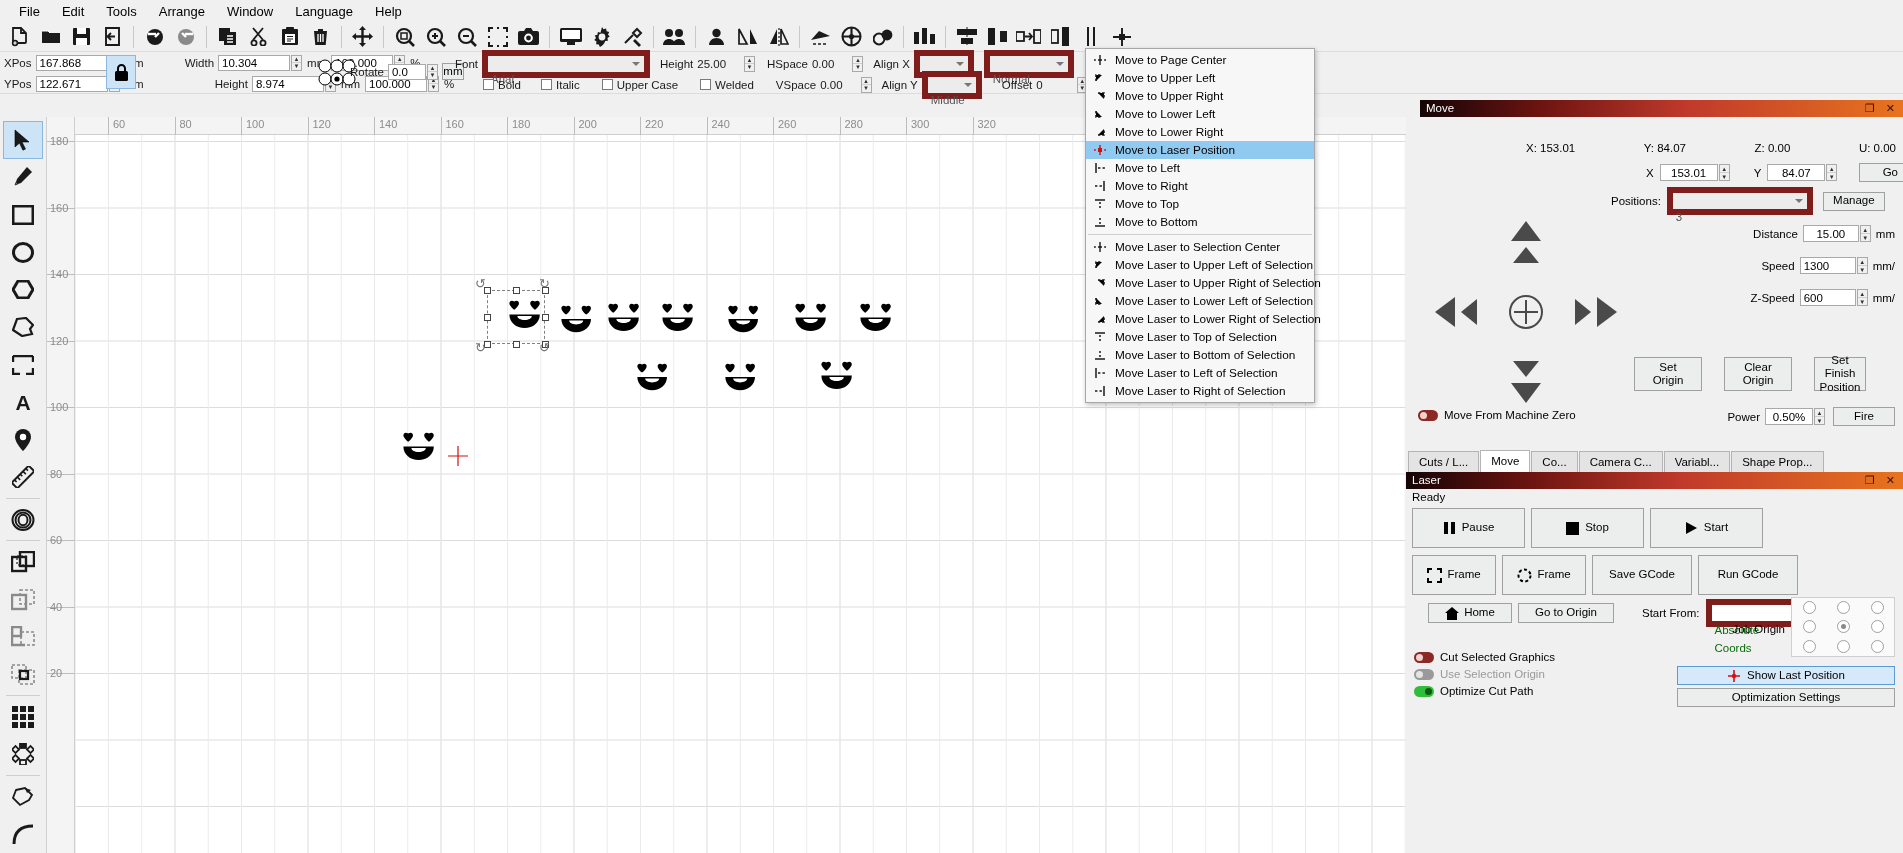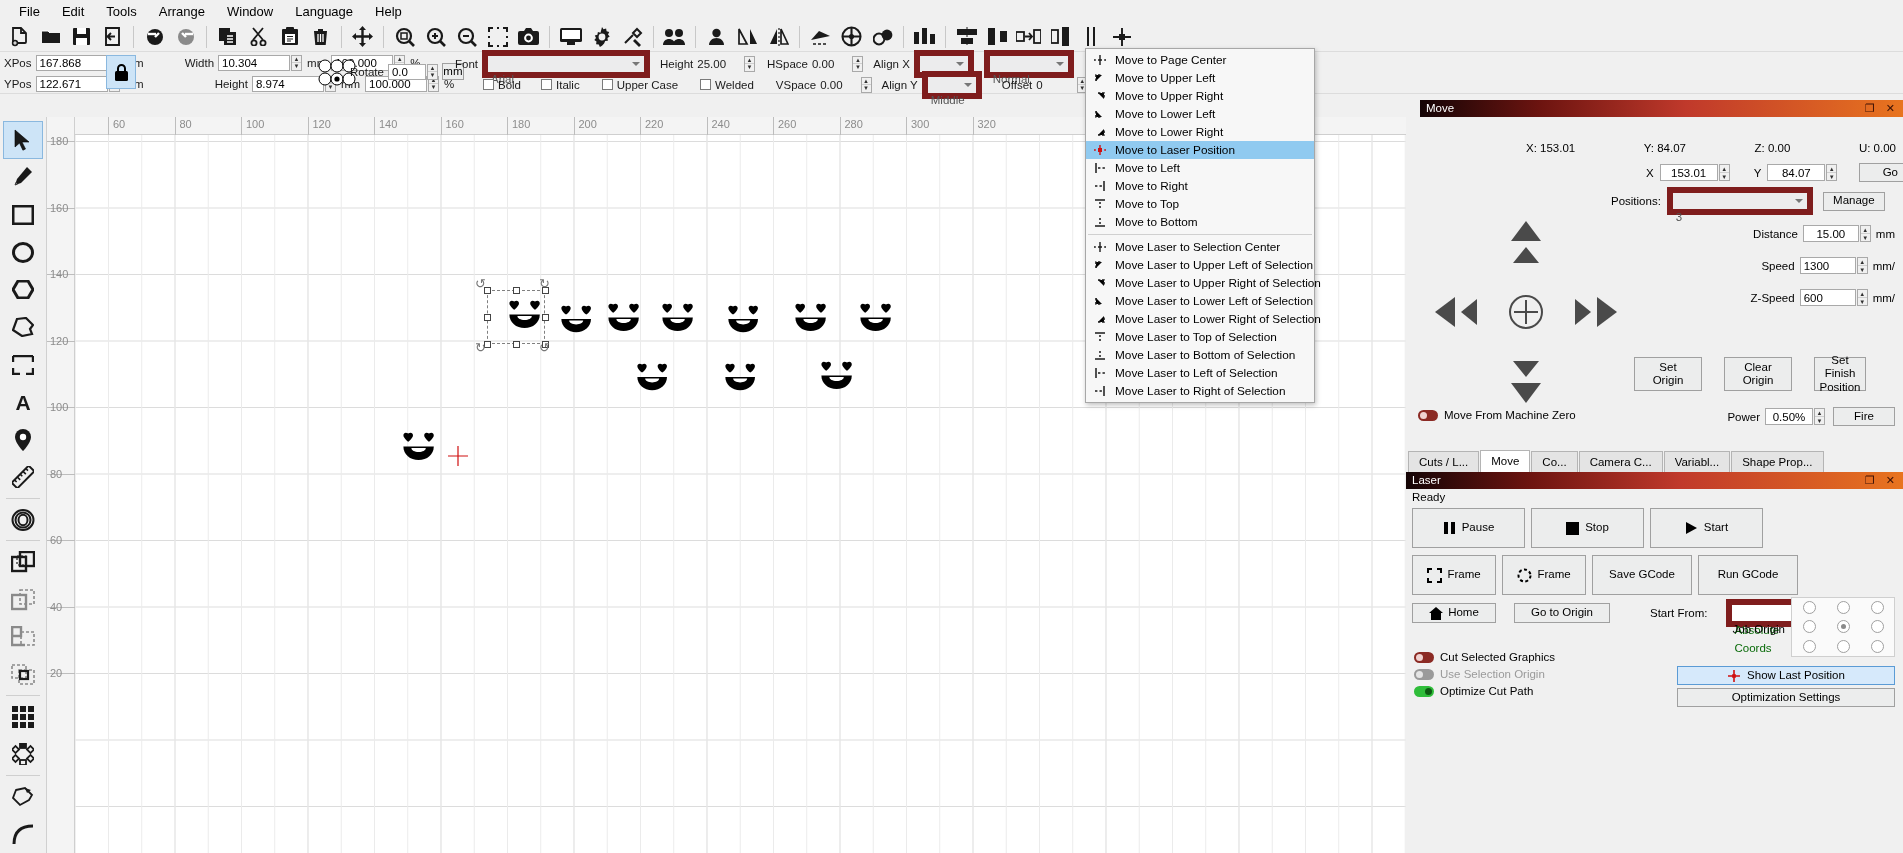--- a/index.html
+++ b/index.html
@@ -966,21 +966,21 @@
     <span class="btn" style="width:84px;height:40px;gap:5px">
       <svg width="15" height="15" viewBox="0 0 15 15">
           <circle cx="7.5" cy="7.5" r="6" fill="none" stroke="#000" stroke-width="2" stroke-dasharray="3 2.4"></circle>
         </svg>
       <span>Frame</span>
     </span>
     <span class="btn" style="width:100px;height:40px">Save GCode</span>
     <span class="btn" style="width:100px;height:40px">Run GCode</span>
   </div>
 
-  <div style="position:absolute;left:6px;top:482px;display:flex;gap:18px;align-items:center;">
+  <div style="position:absolute;left:22px;top:482px;display:flex;gap:6px;align-items:center;">
     <span class="btn" style="width:84px;height:20px;gap:5px">
       <svg width="14" height="13" viewBox="0 0 14 13">
           <path d="M7 0L0 6h2v7h10V6h2z" fill="#000"></path>
         </svg>
       <span>Home</span>
     </span>
     <span class="btn" style="width:96px;height:20px">Go to Origin</span>
     <span class="lbl" style="margin-left:22px">Start From:</span>
     <span class="combo white" style="width:105px;height:19px;line-height:18px;color:#0a6b0a;">Absolute Coords</span>
   </div>

